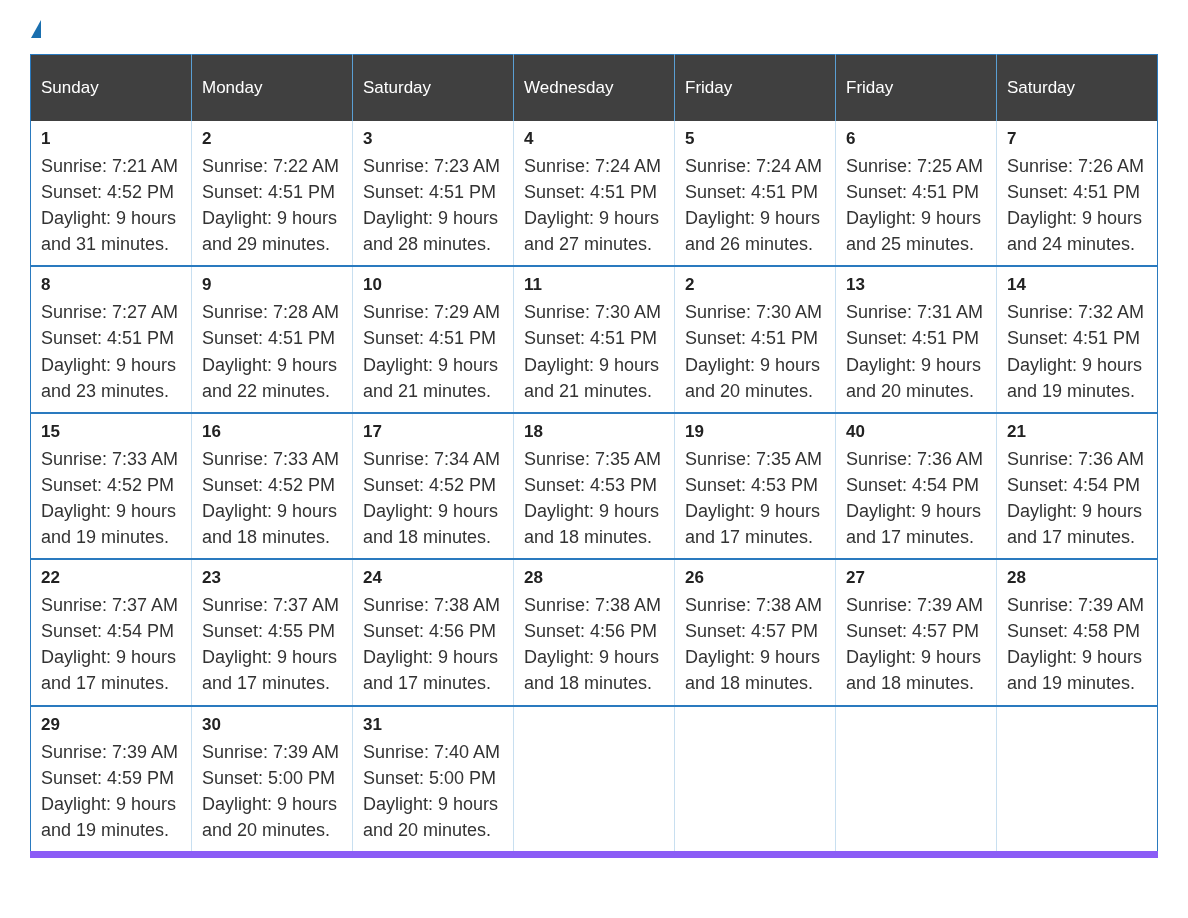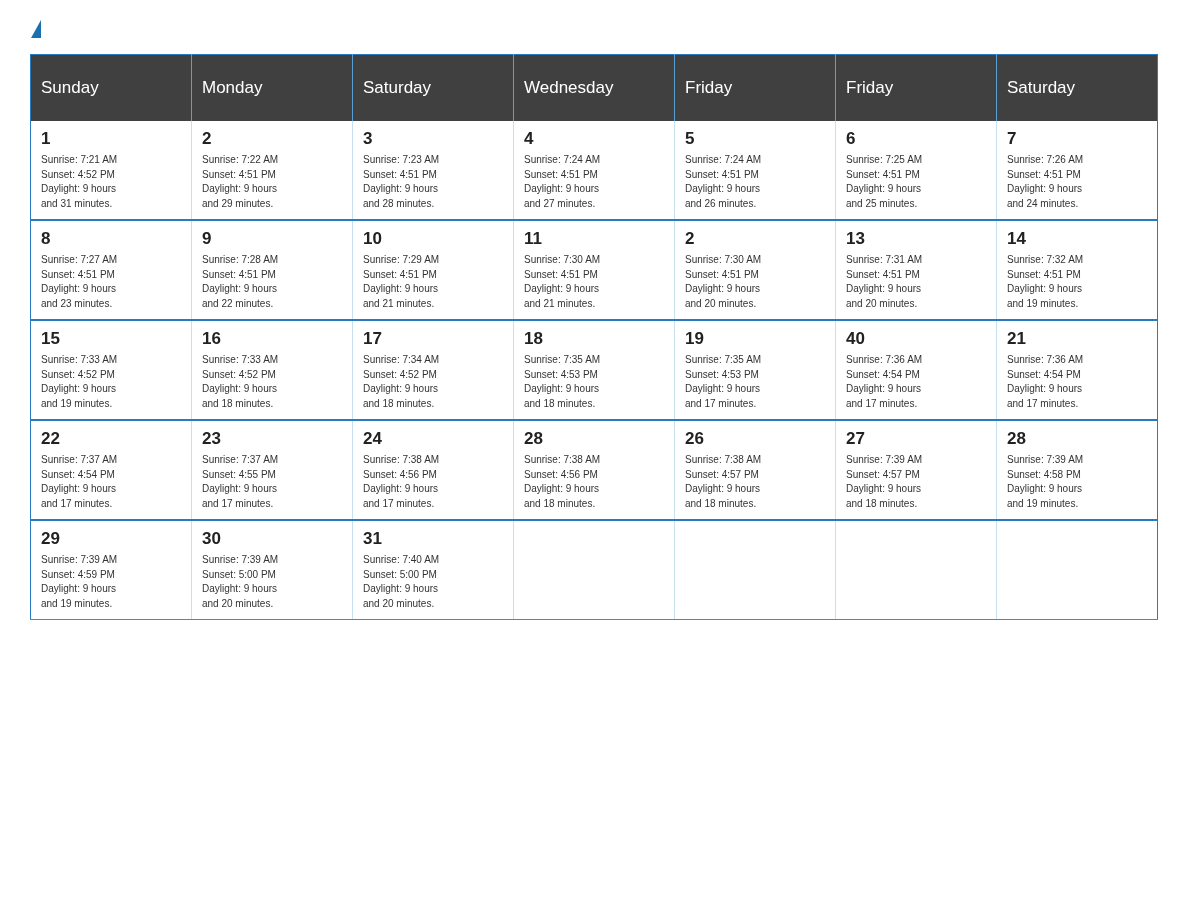--- a/index.html
+++ b/index.html
@@ -54,31 +54,31 @@
       border-bottom: 2px solid #2a7abf;
       font-size: 13.5px;
       color: #333;
       width: 14.28%;
       min-height: 100px;
     }
     .calendar-table td:last-child {
       border-right: none;
     }
     .calendar-table tr:last-child td {
-      border-bottom: 1px solid #8b5cf6;
+      border-bottom: 7px solid #8b5cf6;
     }
     .day-number {
       font-size: 17px;
       font-weight: bold;
       color: #222;
       margin-bottom: 4px;
       display: block;
     }
     .day-info {
-      font-size: 10px;
+      font-size: 18px;
       color: #333;
       line-height: 1.45;
     }
     .empty-cell {
       background: #fff;
     }
     .logo-general {
       font-size: 26px;
       font-weight: bold;
       color: #333;

